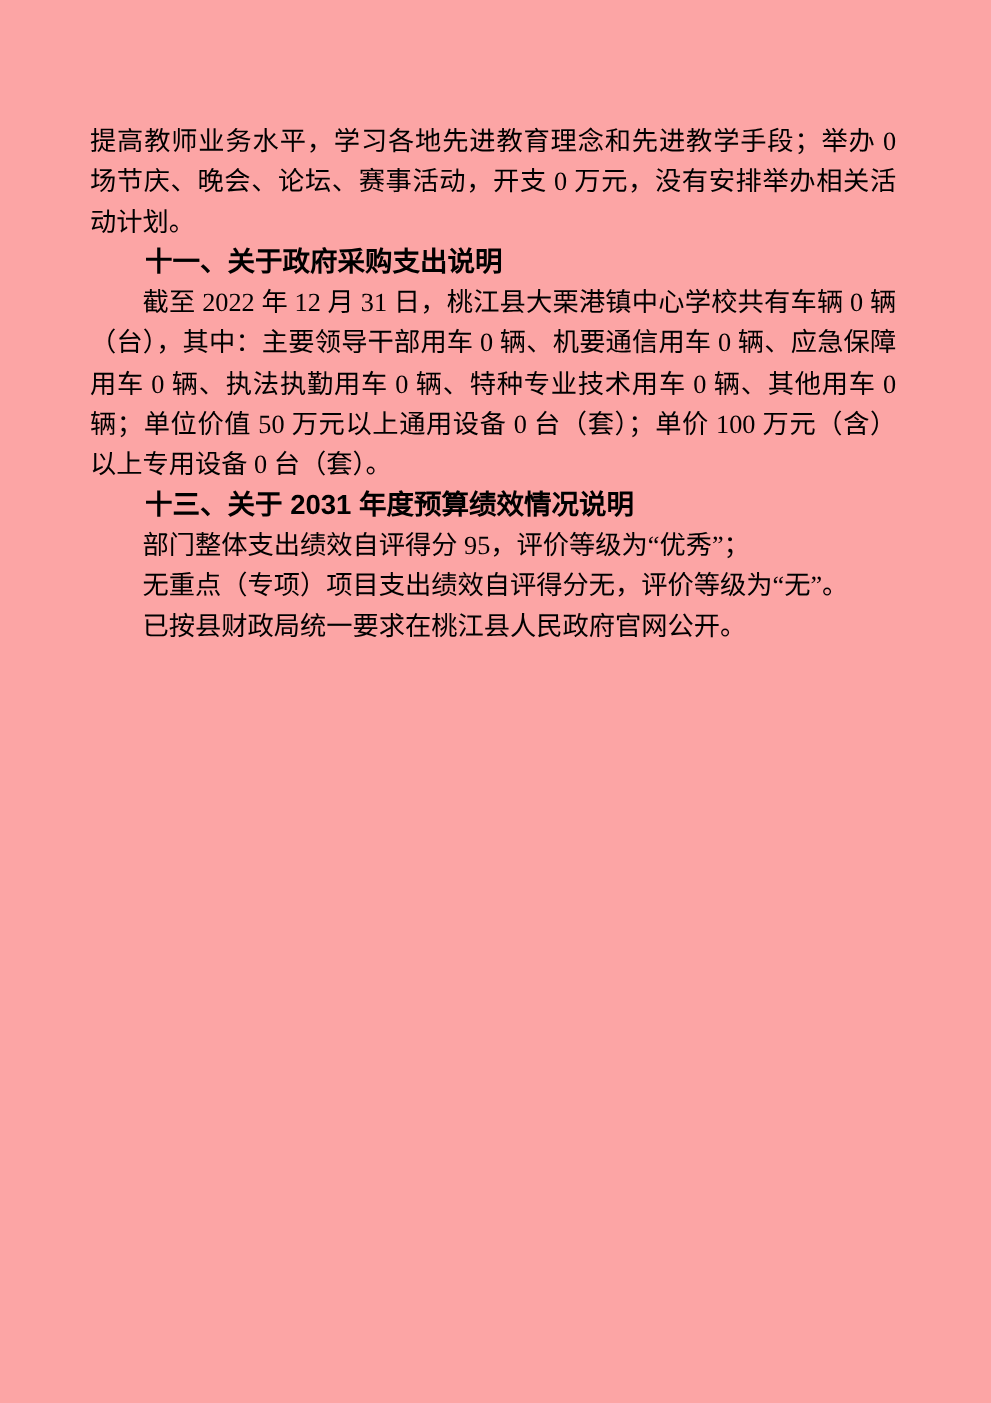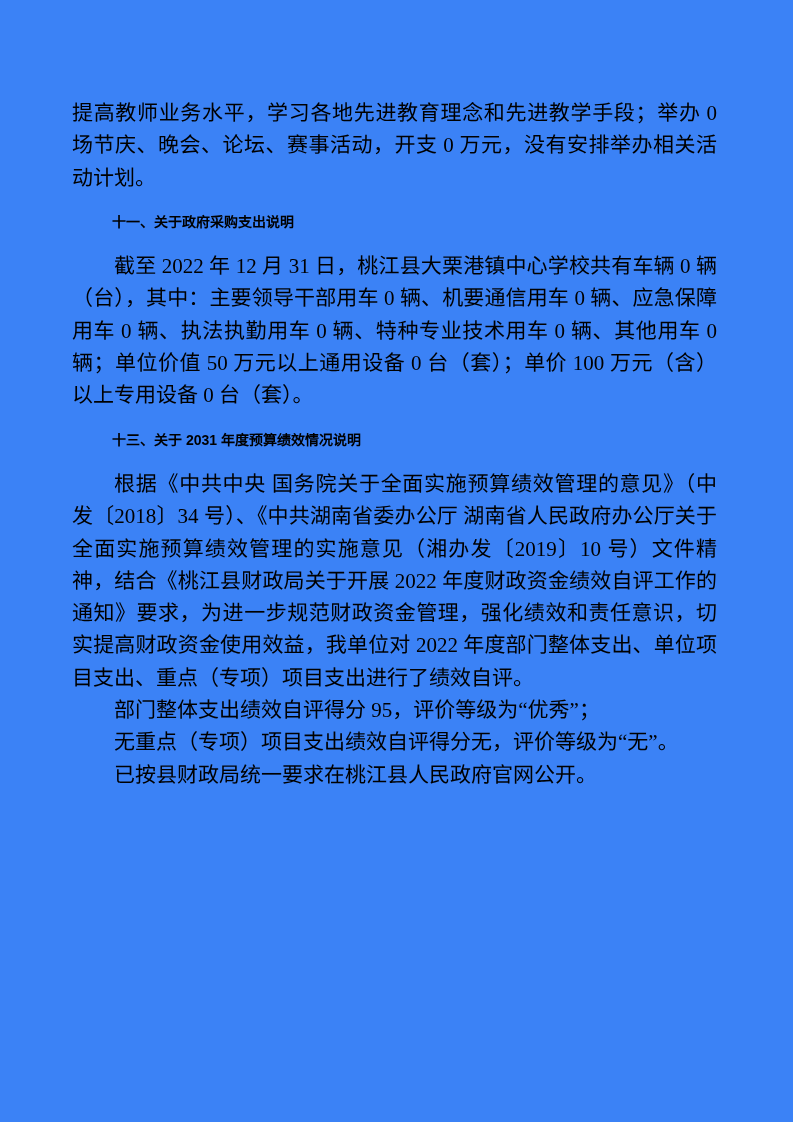--- a/index.html
+++ b/index.html
@@ -11,62 +11,61 @@
   body {
     width: 793px;
     height: 1122px;
     overflow: hidden;
   }
   .page {
     box-sizing: border-box;
     width: 793px;
     height: 1122px;
     padding: 97px 76px 0 72px;
-    background: #3b82f6;
+    background: #fca5a5;
     color: #000000;
     font-family: "Liberation Serif", "DejaVu Serif", serif;
     font-size: 21px;
     line-height: 32.3px;
   }
   .para {
     margin: 0;
     padding: 0;
     text-align: justify;
     text-indent: 2em;
     word-break: normal;
   }
   .para.continuation {
     text-indent: 0;
   }
   .heading {
-    margin: 12px;
+    margin: 0;
     padding: 0;
     text-indent: 2em;
     font-weight: bold;
     font-family: "Liberation Sans", "DejaVu Sans", sans-serif;
-    font-size: 14px;
+    font-size: 22px;
     line-height: 32.3px;
     text-align: left;
   }
 </style>
 </head>
 <body>
 
 <div class="page">
   <p class="para continuation">提高教师业务水平，学习各地先进教育理念和先进教学手段；举办 0 场节庆、晚会、论坛、赛事活动，开支 0 万元，没有安排举办相关活动计划。</p>
 
   <p class="heading">十一、关于政府采购支出说明</p>
 
 
 
   <p class="para">截至 2022 年 12 月 31 日，桃江县大栗港镇中心学校共有车辆 0 辆（台），其中：主要领导干部用车 0 辆、机要通信用车 0 辆、应急保障用车 0 辆、执法执勤用车 0 辆、特种专业技术用车 0 辆、其他用车 0 辆；单位价值 50 万元以上通用设备 0 台（套）；单价 100 万元（含）以上专用设备 0 台（套）。</p>
 
   <p class="heading">十三、关于 2031 年度预算绩效情况说明</p>
 
-  <p class="para">根据《中共中央 国务院关于全面实施预算绩效管理的意见》（中发〔2018〕34 号）、《中共湖南省委办公厅 湖南省人民政府办公厅关于全面实施预算绩效管理的实施意见（湘办发〔2019〕10 号）文件精神，结合《桃江县财政局关于开展 2022 年度财政资金绩效自评工作的通知》要求，为进一步规范财政资金管理，强化绩效和责任意识，切实提高财政资金使用效益，我单位对 2022 年度部门整体支出、单位项目支出、重点（专项）项目支出进行了绩效自评。</p>
 
   <p class="para">部门整体支出绩效自评得分 95，评价等级为“优秀”；</p>
 
 
   <p class="para">无重点（专项）项目支出绩效自评得分无，评价等级为“无”。</p>
 
   <p class="para">已按县财政局统一要求在桃江县人民政府官网公开。</p>
 </div>
 
 </body></html>

